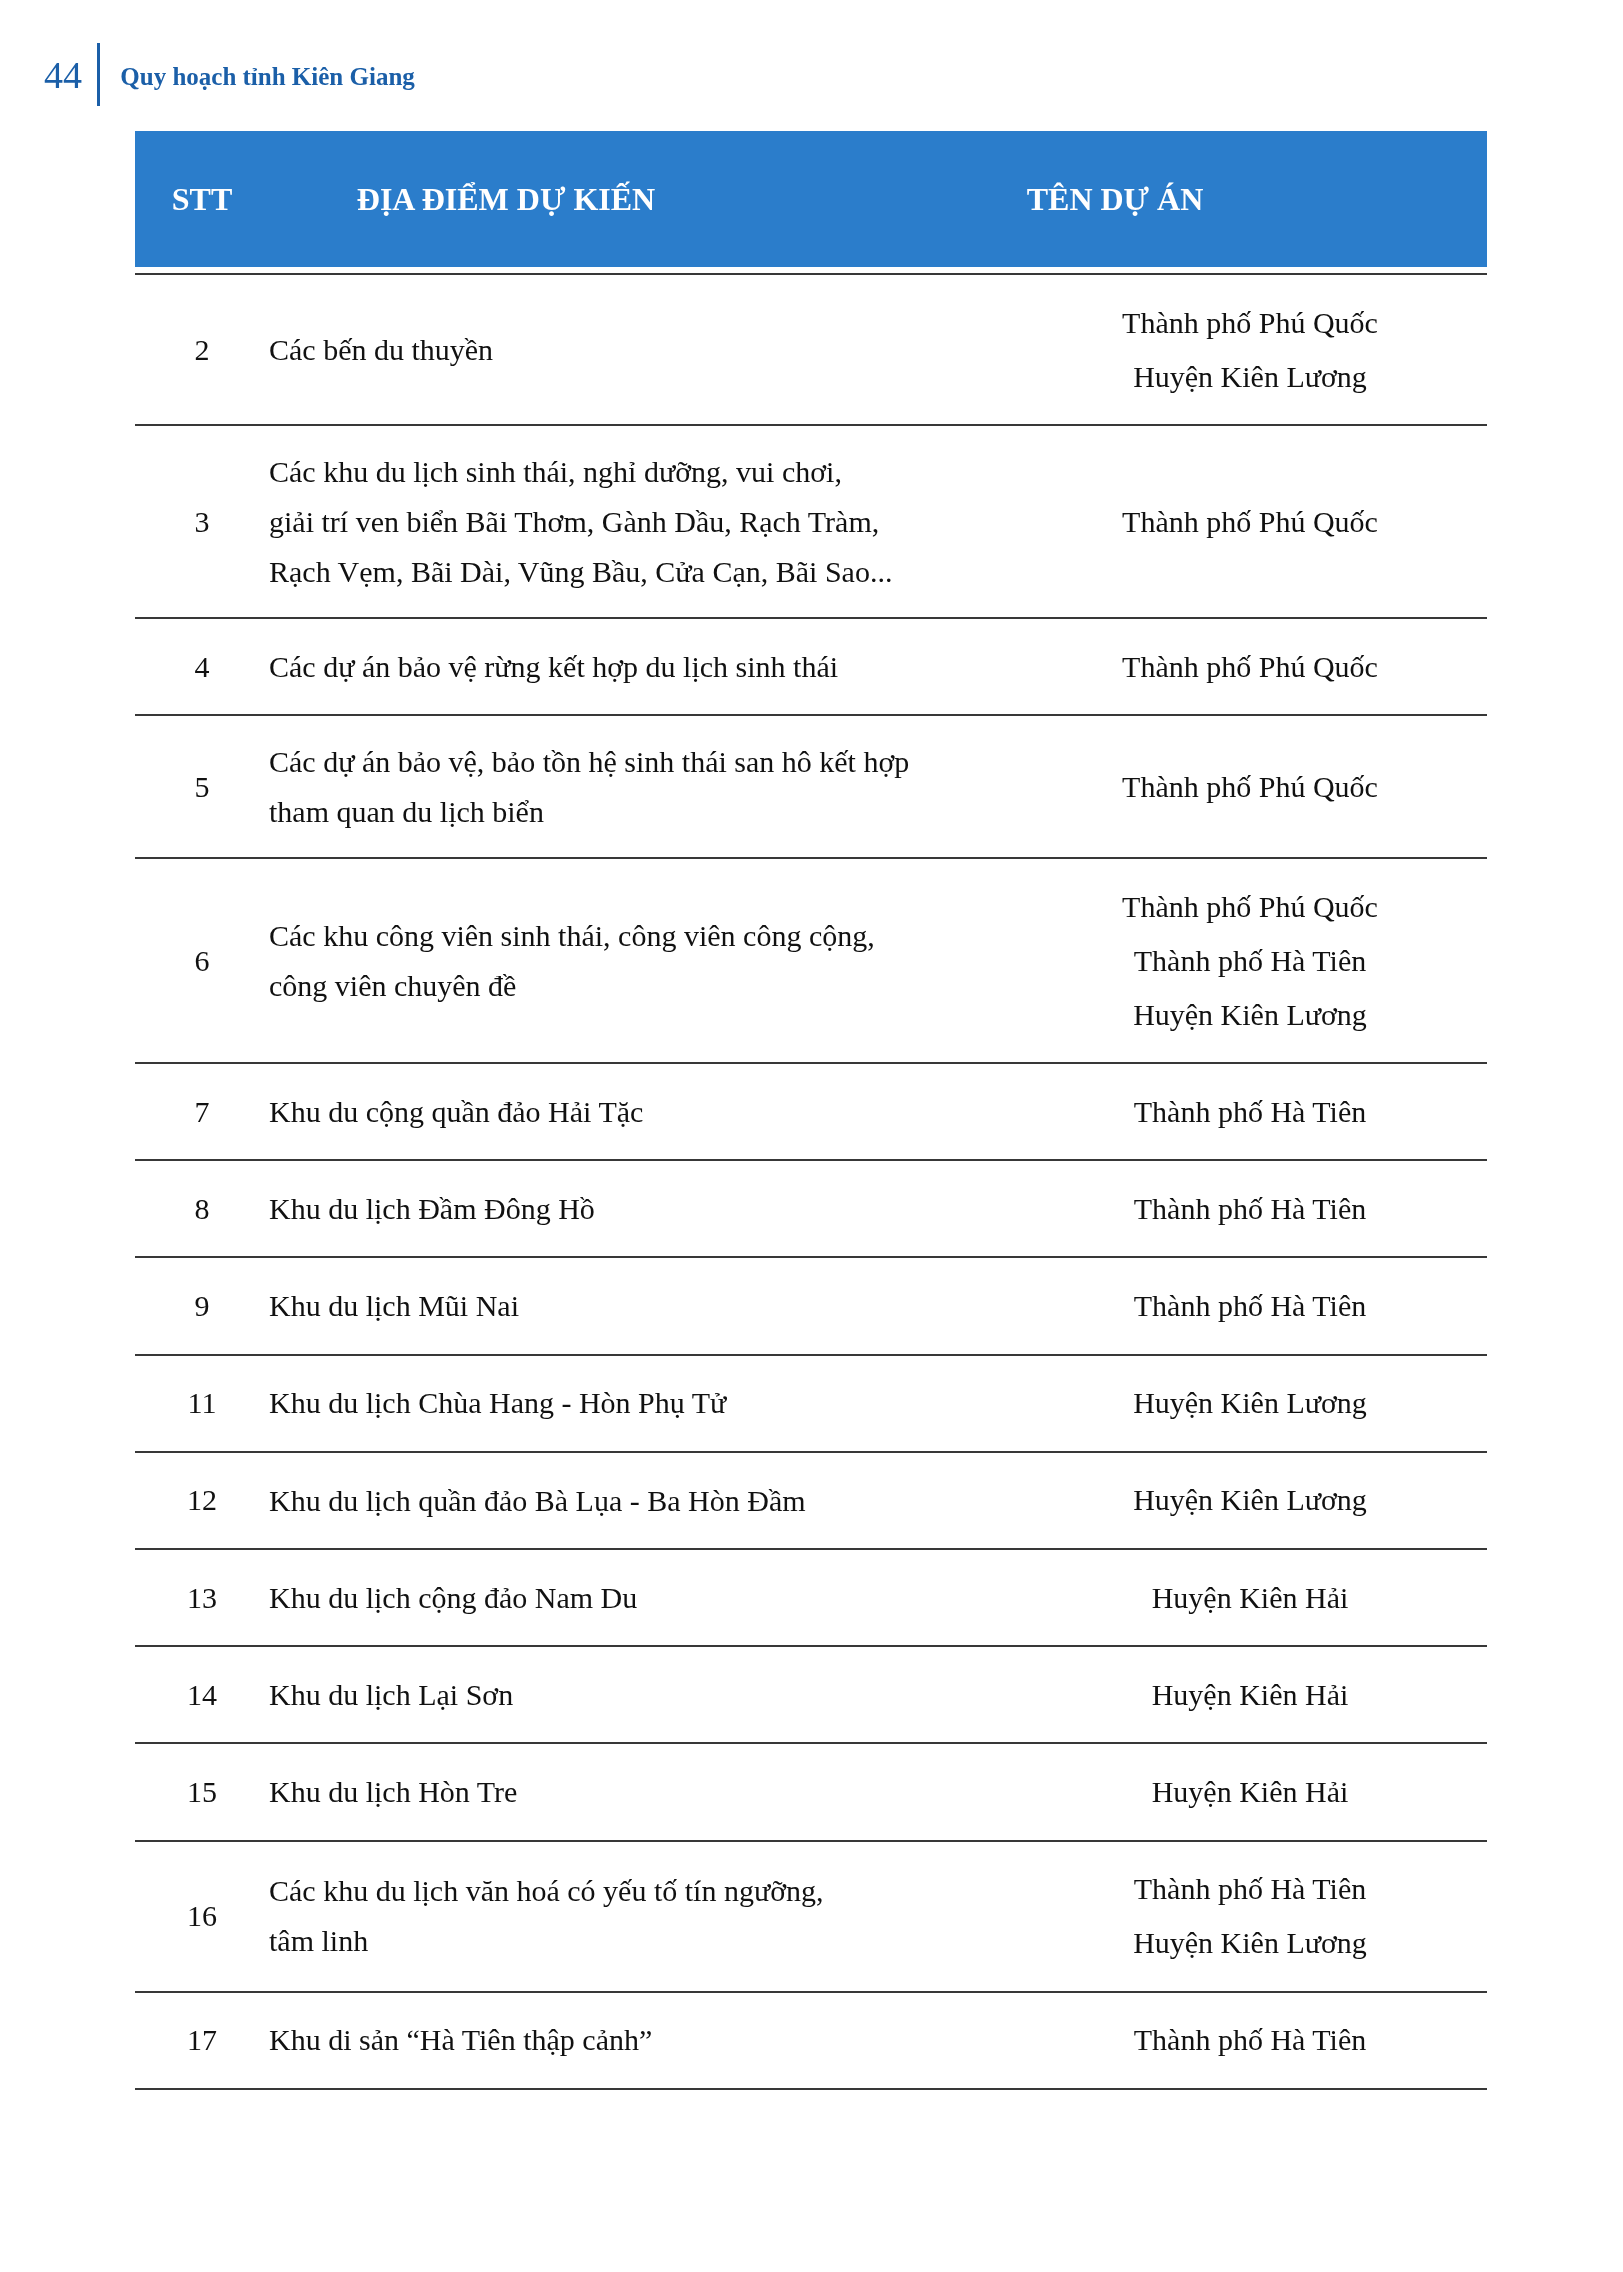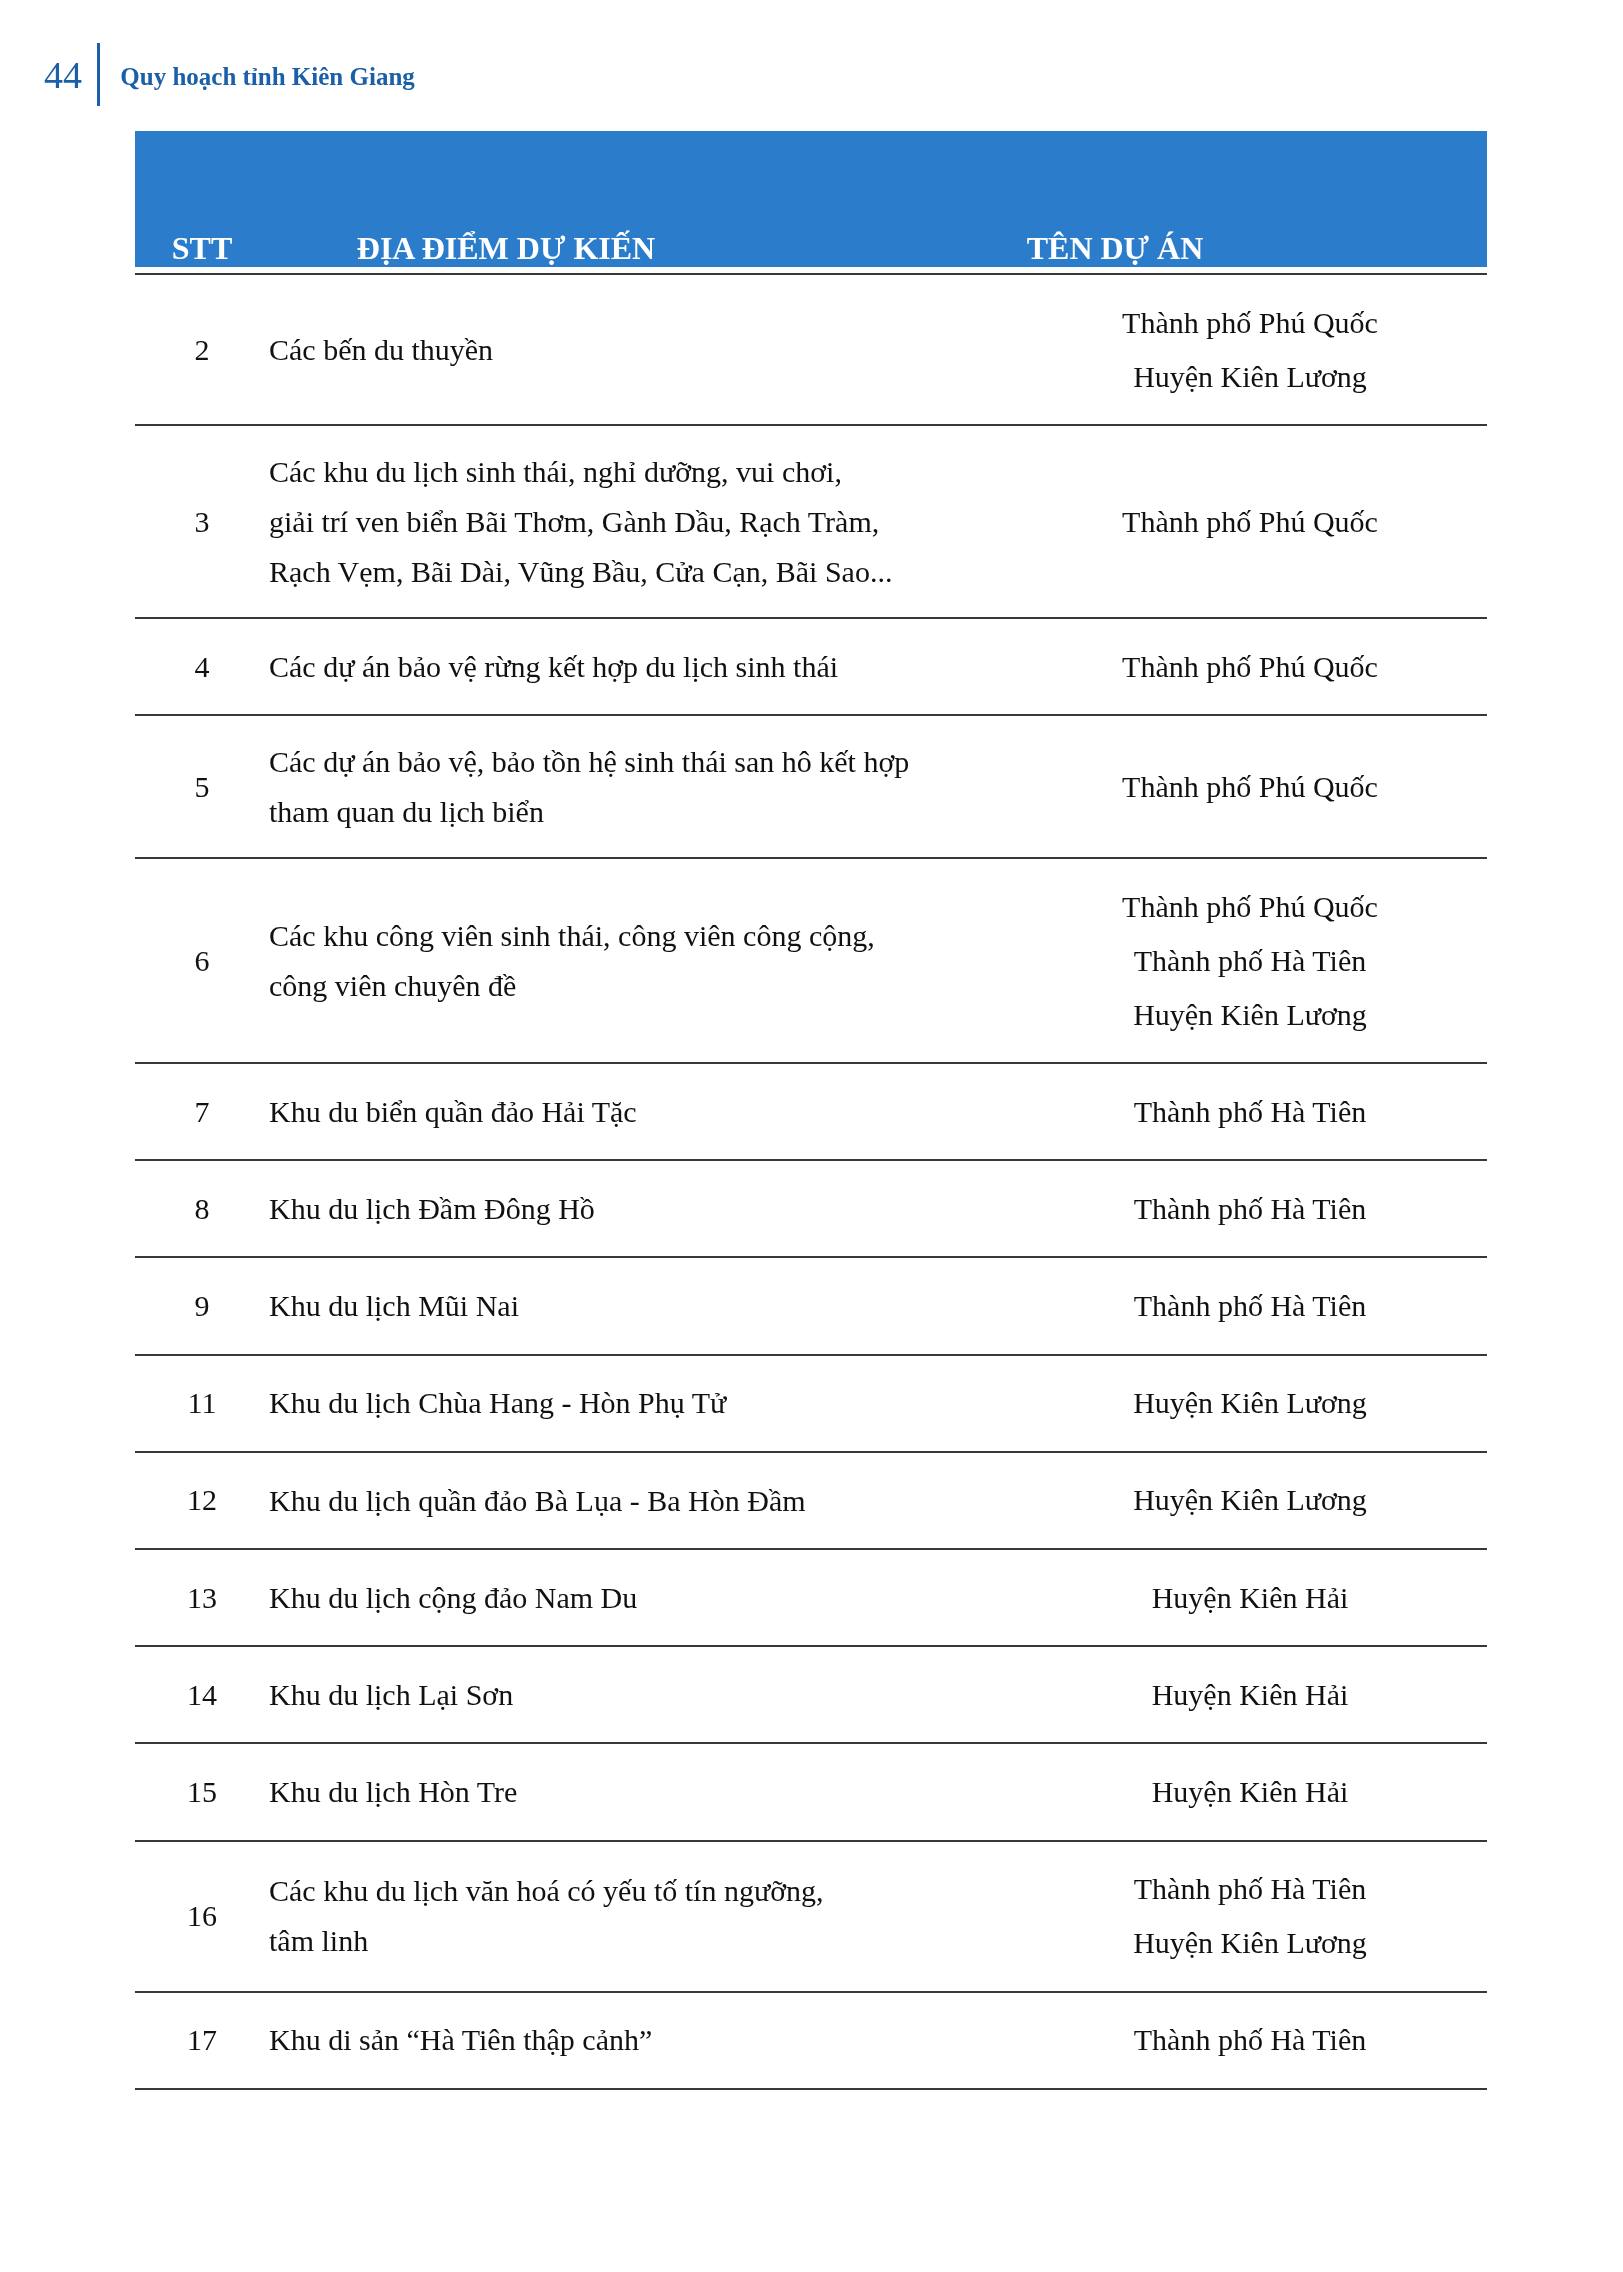--- a/index.html
+++ b/index.html
@@ -46,21 +46,21 @@
 
   
   .doc-table {
     position: absolute;
     left: 135px;
     top: 131px;
     width: 1352px;
   }
   .thead {
     display: flex;
-    align-items: flex-end;
+    align-items: center;
     height: 136px;
     background: var(--header-bg, #2B7DCB);
     color: var(--header-text, #FFFFFF);
     font-weight: bold;
     font-size: 32px;
   }
   .th { text-align: center; }
   .th-stt  { width: 134px; }
   .th-name { width: 744px; }
   .th-loc  { width: 474px; }
@@ -145,21 +145,21 @@
       <tr>
         <td class="c-stt">6</td>
         <td class="c-name">Các khu công viên sinh thái, công viên công cộng,
 công viên chuyên đề</td>
         <td class="c-loc">Thành phố Phú Quốc
 Thành phố Hà Tiên
 Huyện Kiên Lương</td>
       </tr>
       <tr>
         <td class="c-stt">7</td>
-        <td class="c-name">Khu du biển quần đảo Hải Tặc</td>
+        <td class="c-name">Khu du cộng quần đảo Hải Tặc</td>
         <td class="c-loc">Thành phố Hà Tiên</td>
       </tr>
       <tr>
         <td class="c-stt">8</td>
         <td class="c-name">Khu du lịch Đầm Đông Hồ</td>
         <td class="c-loc">Thành phố Hà Tiên</td>
       </tr>
       <tr>
         <td class="c-stt">9</td>
         <td class="c-name">Khu du lịch Mũi Nai</td>

